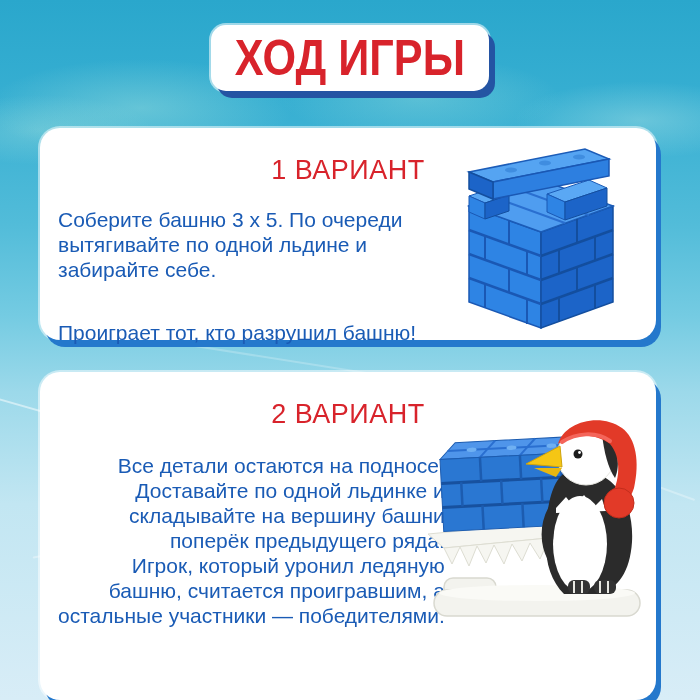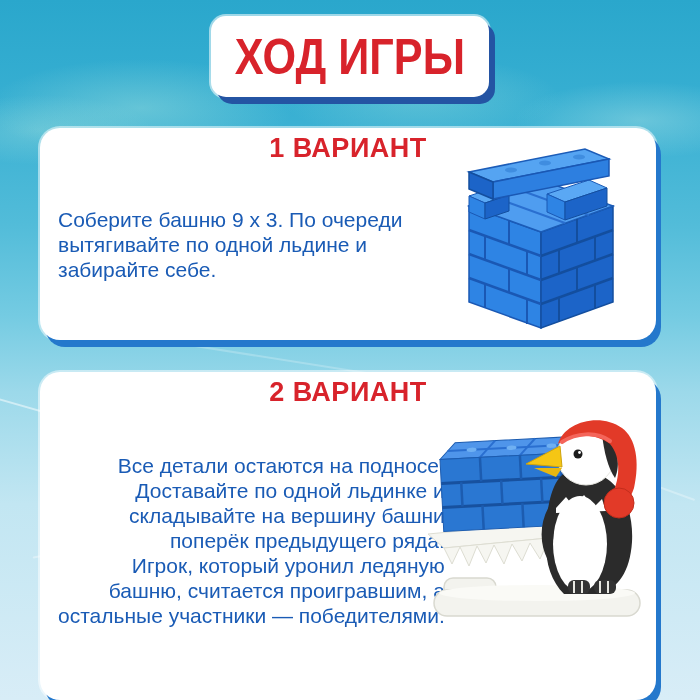--- a/index.html
+++ b/index.html
@@ -18,39 +18,39 @@
   }
   .crack{position:absolute;height:2px;background:rgba(255,255,255,0.5);border-radius:2px;}
   .c1{left:-20px;top:430px;width:260px;transform:rotate(16deg);}
   .c2{left:30px;top:528px;width:300px;transform:rotate(-11deg);opacity:.7;}
   .c3{left:420px;top:648px;width:240px;transform:rotate(14deg);opacity:.8;}
   .c4{left:90px;top:664px;width:210px;transform:rotate(-7deg);opacity:.6;}
   .c5{left:530px;top:470px;width:170px;transform:rotate(20deg);opacity:.6;}
   .c6{left:180px;top:360px;width:220px;transform:rotate(9deg);opacity:.45;}
 
   .title-box{
-    position:absolute;left:211px;top:16px;width:278px;height:81px;
+    position:absolute;left:211px;top:25px;width:278px;height:66px;
     background:#ffffff;border-radius:15px;
     box-shadow:6px 7px 0 #2454a3, 0 0 0 2px rgba(255,255,255,0.55);
     display:flex;align-items:center;justify-content:center;
   }
   .title-text{
     color:#d8232b;font-size:45px;font-weight:700;letter-spacing:0px;
     transform:scale(0.96,1.1);white-space:nowrap;
   }
 
   .card{
     position:absolute;left:40px;width:616px;background:#ffffff;border-radius:20px;
     box-shadow:5px 7px 0 #2478cc, 0 0 0 2px rgba(255,255,255,0.5);
   }
   #card1{top:128px;height:212px;}
   #card2{top:372px;height:328px;}
   .card-heading{
-    margin:0;padding-top:5px;text-align:center;
-    color:#d8232b;font-size:27px;font-weight:700;letter-spacing:0.5px;
+    margin:0;padding-top:27px;text-align:center;
+    color:#d8232b;font-size:27px;font-weight:400;letter-spacing:0.5px;
   }
   .body-text{
     position:absolute;left:18px;color:#1a5bb5;font-size:21px;line-height:25px;
     white-space:pre-line;
   }
   #card1 .body-text{top:54px;}
   #card2 .body-text{top:56px;text-align:right;}
   .body-text p{margin:0;}
   .body-text p + p{margin-top:13px;}
 
@@ -70,23 +70,24 @@
   <div class="crack c6"></div>
 </div>
 
 <div class="title-box">
   <span class="title-text">ХОД ИГРЫ</span>
 </div>
 
 <div class="card" id="card1">
   <h2 class="card-heading">1 ВАРИАНТ</h2>
   <div class="body-text">
-    <p>Соберите башню 9 х 3. По очереди
+    <p>Соберите башню 3 х 5. По очереди
 вытягивайте по одной льдине и
 забирайте себе.</p>
+    <p>Проиграет тот, кто разрушил башню!</p>
   </div>
   <svg class="illus" id="tower-illus" viewBox="0 0 205 200" role="img" aria-label="ice-block-tower">
 
     <polygon points="30,70 102,96 102,192 30,166" fill="#2e84e4" stroke="#1a58b4" stroke-width="1.5"></polygon>
     <polygon points="102,96 174,70 174,166 102,192" fill="#1c64c8" stroke="#134e9e" stroke-width="1.5"></polygon>
     <polygon points="102,44 30,70 102,96 174,70" fill="#4f9df0" stroke="#1b5cb8" stroke-width="1.5"></polygon>
 
     <line x1="78" y1="53" x2="150" y2="79" stroke="#2a6fd0" stroke-width="2"></line>
     <line x1="54" y1="61" x2="126" y2="87" stroke="#2a6fd0" stroke-width="2"></line>
 

